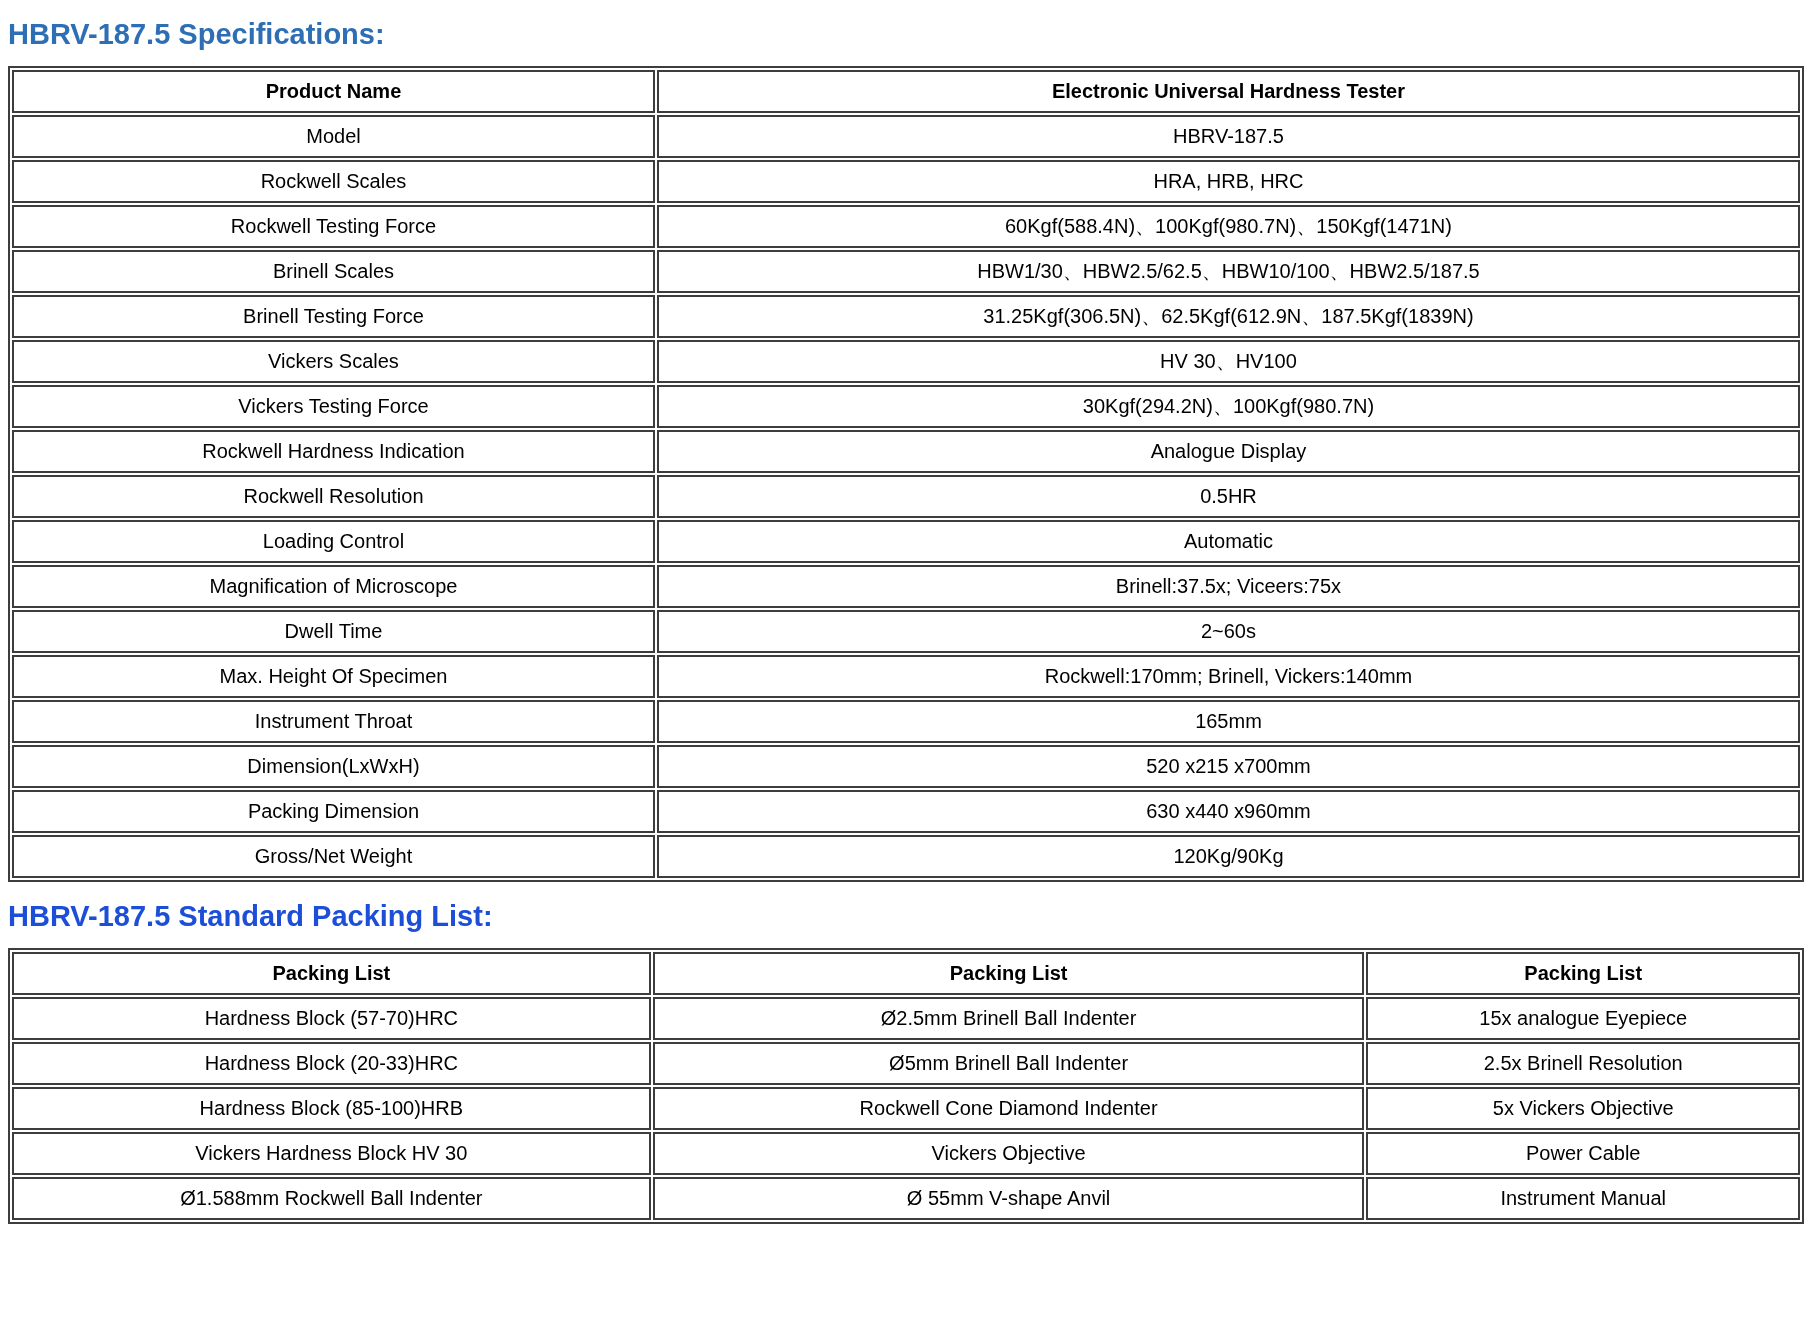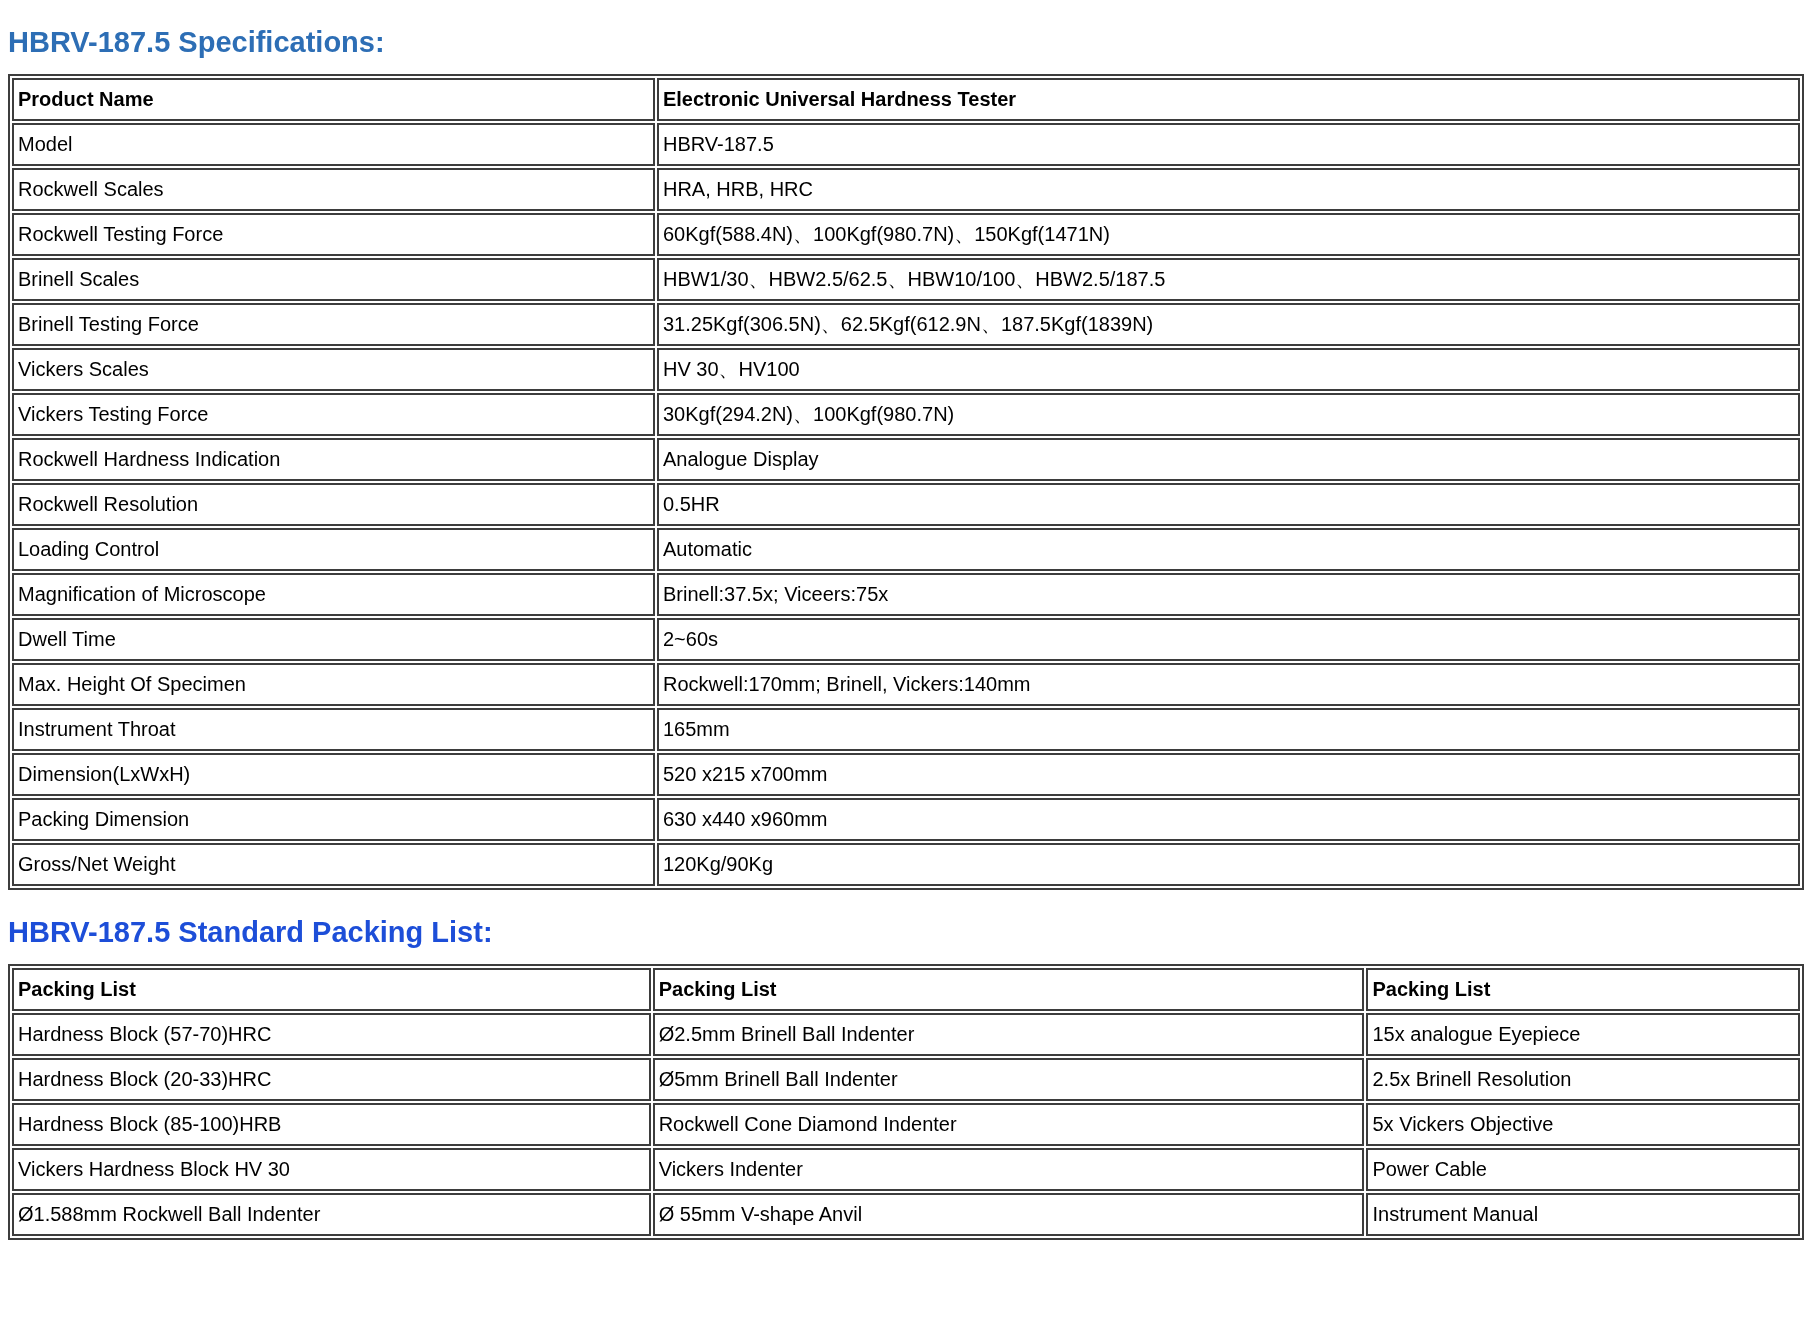--- a/index.html
+++ b/index.html
@@ -11,39 +11,39 @@
   .page {
     width: 1814px;
     height: 1336px;
     background: #ffffff;
     box-sizing: border-box;
     padding: 0 8px;
     overflow: hidden;
   }
   .section-heading {
     margin: 0;
-    padding: 25px 0 15px 0;
+    padding: 17px 0 15px 0;
     font-size: 29px;
     line-height: 34px;
     font-weight: bold;
     color: #2d6eb5;
     letter-spacing: 0px;
   }
   table.grid {
     border-collapse: separate;
     border-spacing: 2px;
     border: 2px solid #3d3d3d;
     width: 1796px;
     table-layout: fixed;
     background: #ffffff;
   }
   table.grid td, table.grid th {
     border: 2px solid #3d3d3d;
     height: 39px;
-    text-align: left;
+    text-align: center;
     vertical-align: middle;
     font-size: 20px;
     color: #000000;
     padding: 0 4px;
     overflow: hidden;
     white-space: nowrap;
     background: #ffffff;
   }
   table.grid th { font-weight: bold; }
   table.grid td { font-weight: normal; }
@@ -165,21 +165,21 @@
         <td>Ø5mm Brinell Ball Indenter</td>
         <td>2.5x Brinell Resolution</td>
       </tr>
       <tr>
         <td>Hardness Block (85-100)HRB</td>
         <td>Rockwell Cone Diamond Indenter</td>
         <td>5x Vickers Objective</td>
       </tr>
       <tr>
         <td>Vickers Hardness Block HV 30</td>
-        <td>Vickers Indenter</td>
+        <td>Vickers Objective</td>
         <td>Power Cable</td>
       </tr>
       <tr>
         <td>Ø1.588mm Rockwell Ball Indenter</td>
         <td>Ø 55mm V-shape Anvil</td>
         <td>Instrument Manual</td>
       </tr>
     </tbody>
   </table>
 

